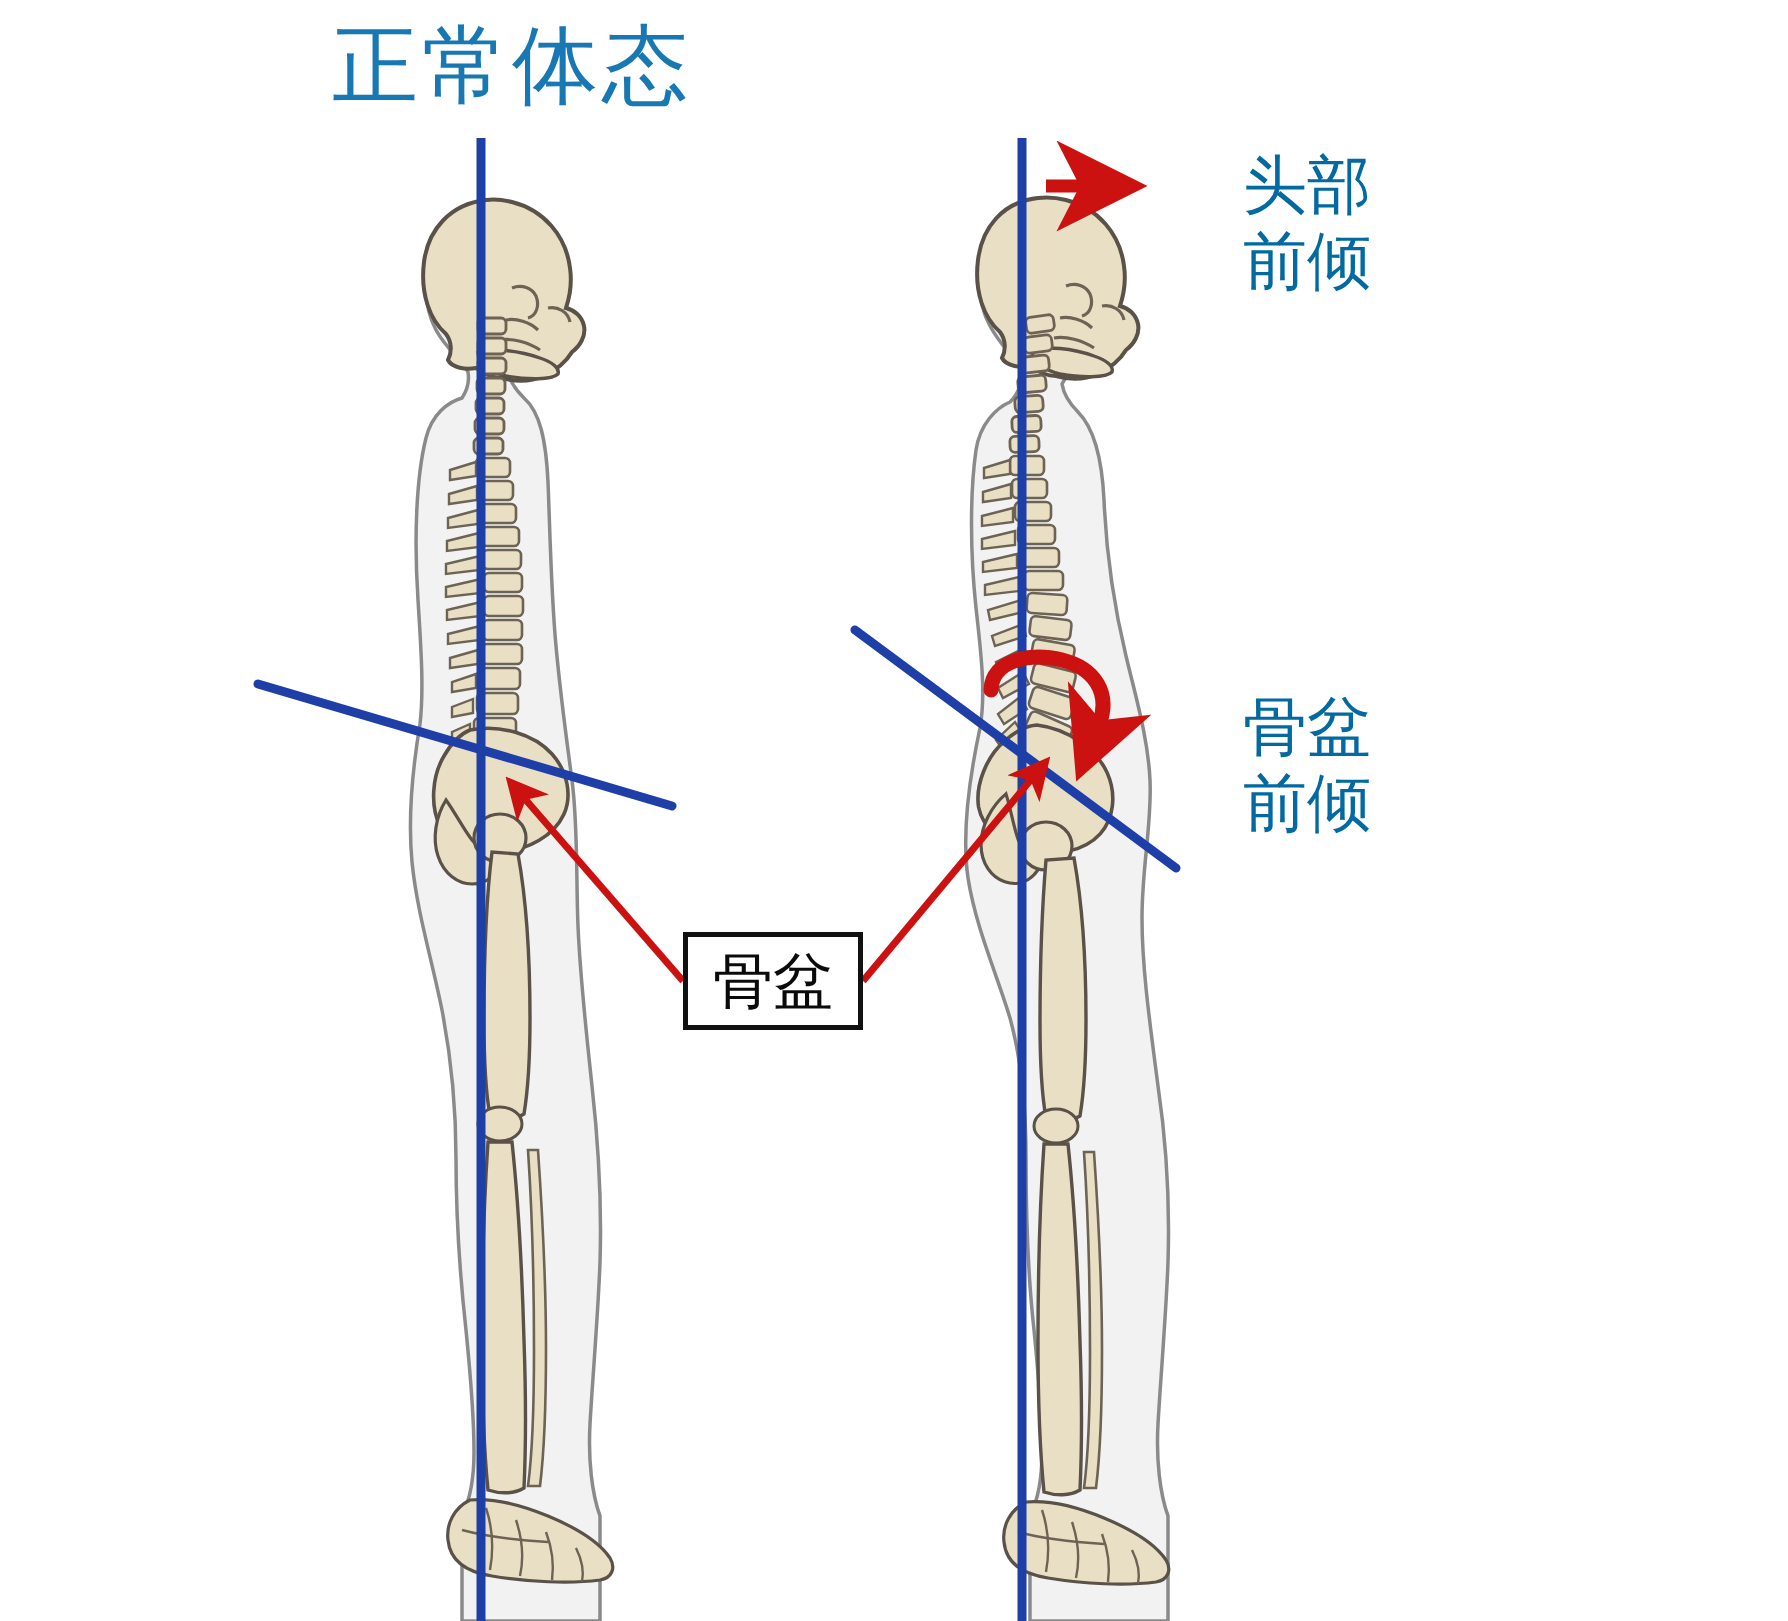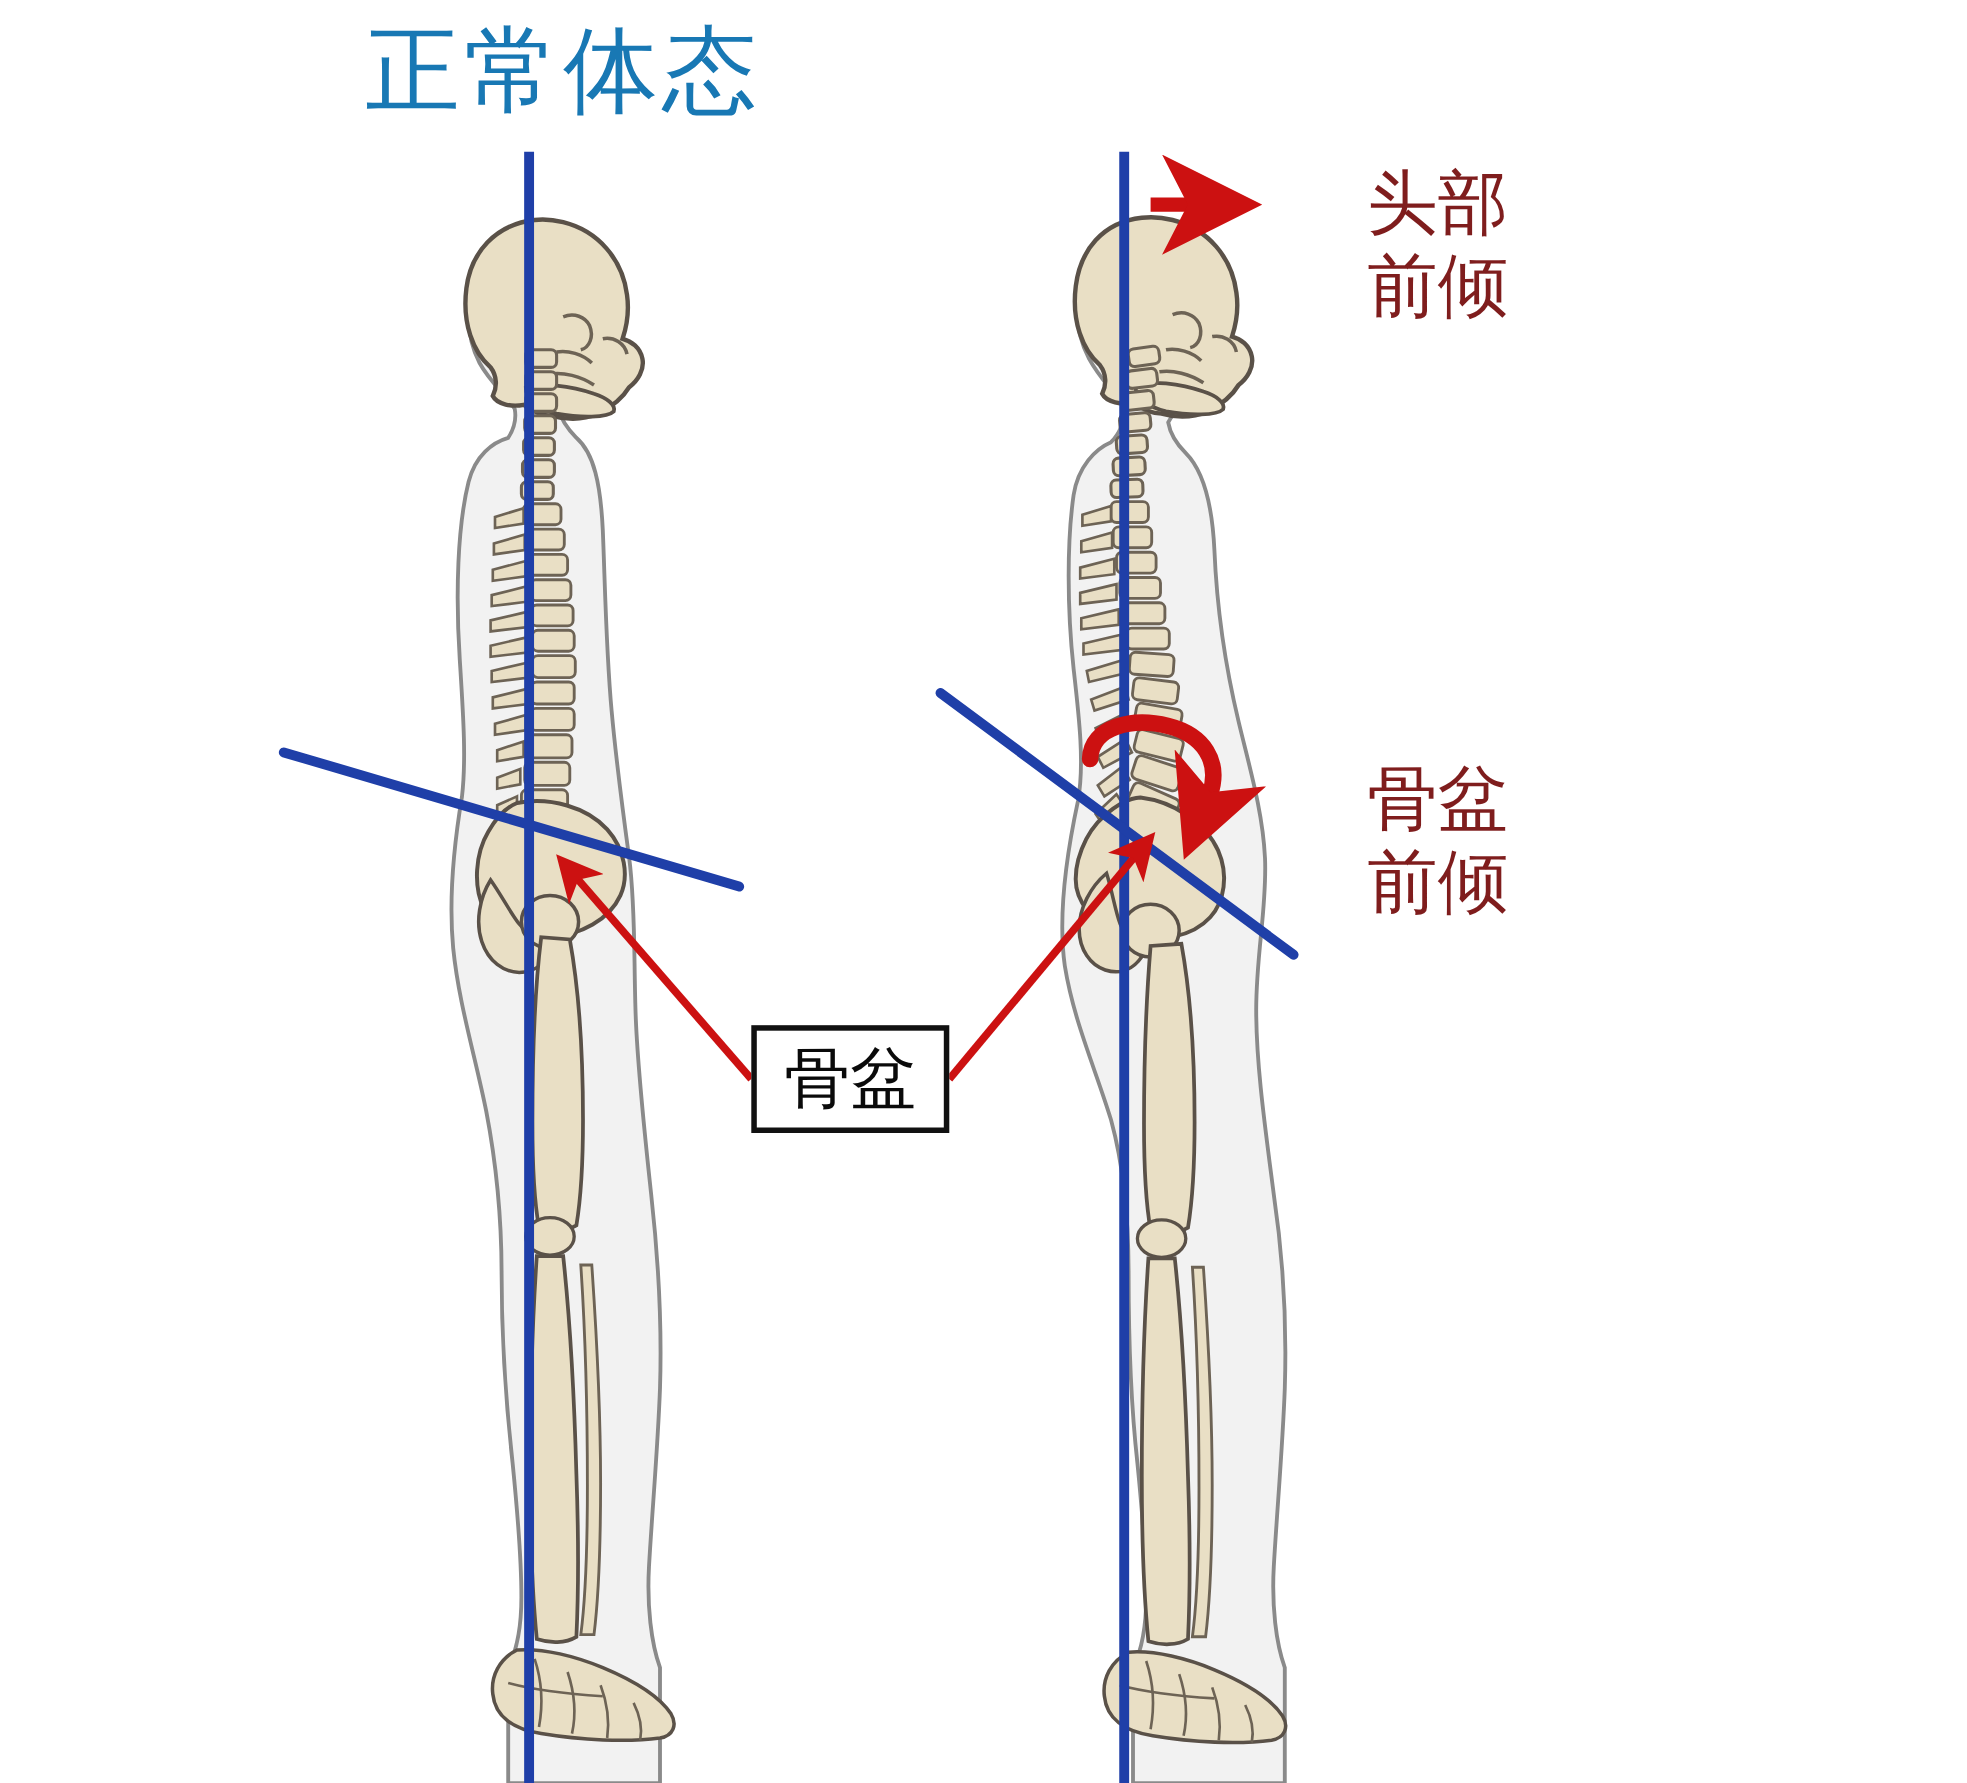--- a/index.html
+++ b/index.html
@@ -33,21 +33,21 @@
     white-space: nowrap;
     font-family: "DejaVu Sans", "Liberation Sans", sans-serif;
   }
   #title-left  { left: 332px; top: 22px; }
   #title-right { left: 906px; top: 22px; }
 
   .side-label {
     position: absolute;
     font-size: 64px;
     line-height: 1.18;
-    color: #7f1d1d;
+    color: #0369a1;
     white-space: pre;
     text-align: right;
     font-family: "DejaVu Sans", "Liberation Sans", sans-serif;
   }
   #label-head   { left: 1243px; top: 148px; }
   #label-pelvis { left: 1243px; top: 690px; }
 
   #pelvis-box {
     position: absolute;
     left: 683px;

